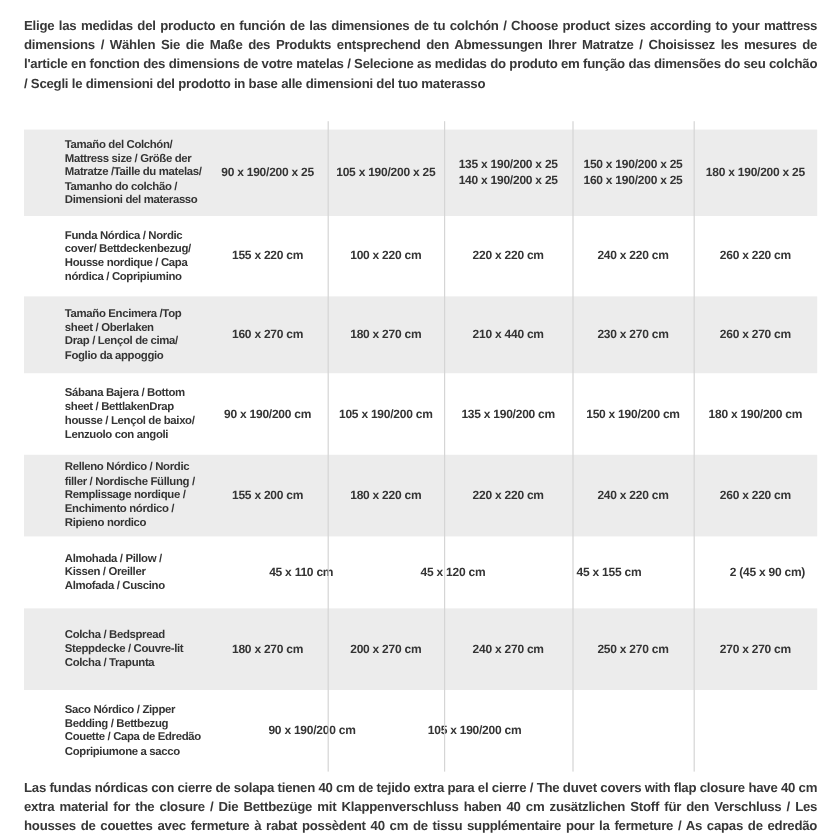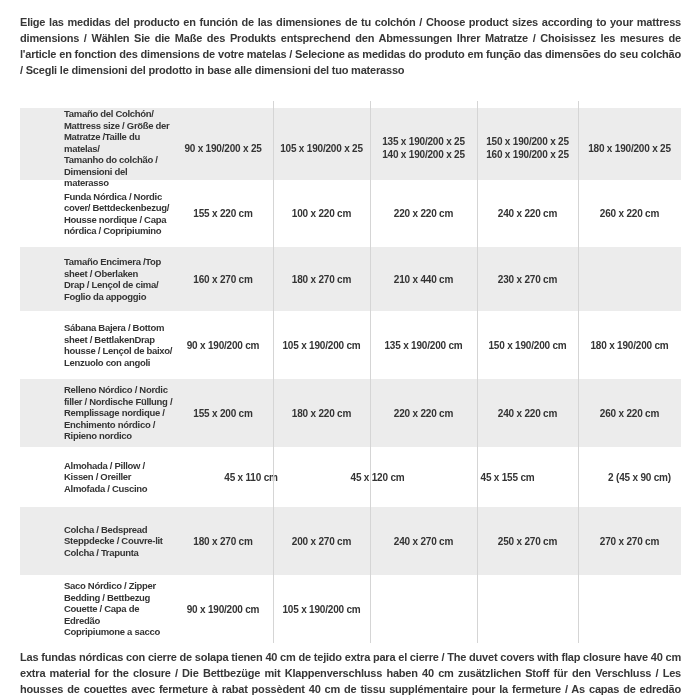--- a/index.html
+++ b/index.html
@@ -37,26 +37,26 @@
     align-items: stretch;
   }
   .trow.shaded { background: #ececec; }
   .r0 { height: 72px; }
   .r1 { height: 67px; }
   .r2 { height: 64px; }
   .r3 { height: 68px; }
   .r4 { height: 68px; }
   .r5 { height: 60px; gap: 28px; }
   .r6 { height: 68px; }
-  .r7 { height: 68px; }
+  .r7 { height: 68px; gap: 37px; }
   .label-cell {
     display: flex;
     align-items: center;
     box-sizing: border-box;
-    padding-left: 44px;
+    padding-left: 34px;
     font-size: 9.5px;
     font-weight: 700;
     line-height: 11.5px;
     letter-spacing: -0.3px;
     white-space: pre-line;
     color: #343434;
   }
   .value-cell {
     display: flex;
     align-items: center;
@@ -129,20 +129,21 @@
 
     <div class="trow shaded r2">
       <div class="label-cell">Tamaño Encimera /Top
 sheet / Oberlaken
 Drap / Lençol de cima/
 Foglio da appoggio</div>
       <div class="value-cell">160 x 270 cm</div>
       <div class="value-cell">180 x 270 cm</div>
       <div class="value-cell">210 x 440 cm</div>
       <div class="value-cell">230 x 270 cm</div>
+      <div class="value-cell">260 x 270 cm</div>
     </div>
 
     <div class="trow r3">
       <div class="label-cell">Sábana Bajera / Bottom
 sheet / BettlakenDrap
 housse / Lençol de baixo/
 Lenzuolo con angoli</div>
       <div class="value-cell">90 x 190/200 cm</div>
       <div class="value-cell">105 x 190/200 cm</div>
       <div class="value-cell">135 x 190/200 cm</div>

